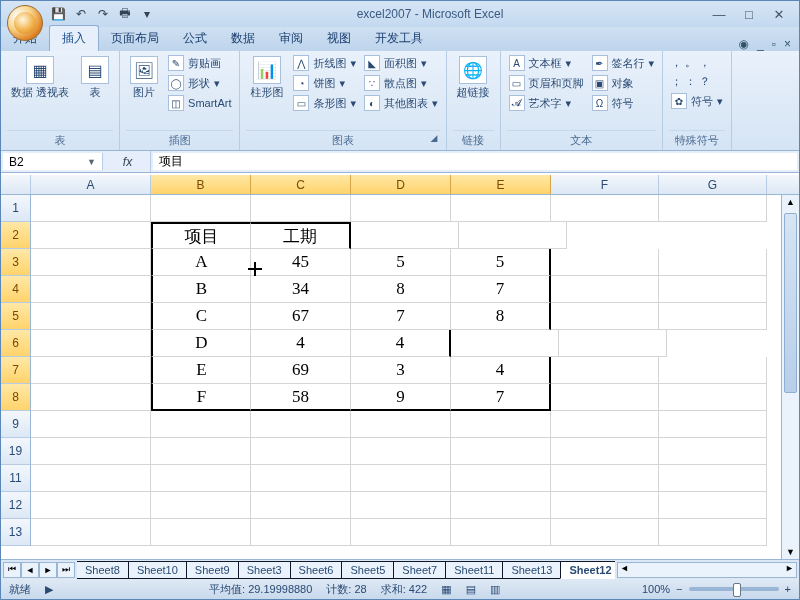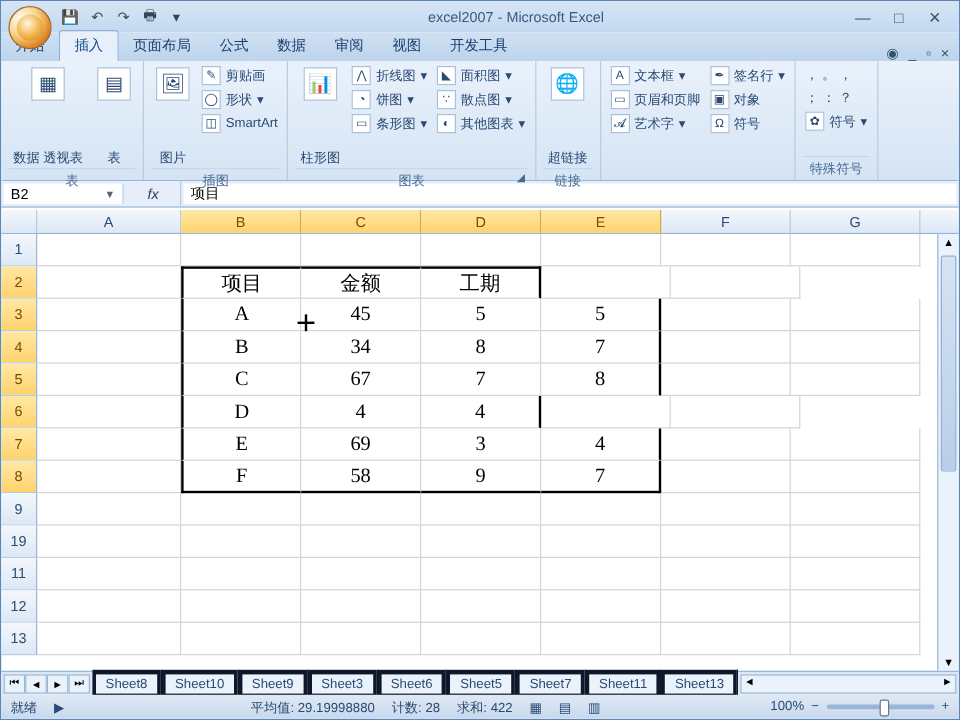--- a/index.html
+++ b/index.html
@@ -22,21 +22,21 @@
 .tabstrip .help { margin-left: auto; display:flex; gap:8px; padding-right:8px; color:#356; font-size:12px; align-items:center;}
 
 
 .ribbon { height: 100px; background: linear-gradient(#e9f1fb,#d5e4f4); border-bottom: 1px solid #9ab6d6; display: flex; }
 .group { border-right: 1px solid #b5cce4; display: flex; flex-direction: column; padding: 3px 6px 0; }
 .group-body { flex: 1; display: flex; align-items: flex-start; gap: 4px; }
 .group-label { text-align: center; font-size: 11px; color: #4a6a92; padding: 2px 0; border-top: 1px solid #c6d8ec; position:relative;}
 .group-label .launcher{position:absolute;right:2px;top:2px;font-size:9px;color:#4a6a92;}
 .big-btn { display: flex; flex-direction: column; align-items: center; gap: 2px; padding: 2px 4px; font-size: 11px; color: #2a4a73; min-width: 34px; }
 .big-btn .ico { width: 28px; height: 28px; background: #fff; border: 1px solid #a8c0dc; display:flex;align-items:center;justify-content:center;font-size:16px; }
-.big-btn .lbl{text-align:right;line-height:1.1;margin-top:40px;}
+.big-btn .lbl{text-align:right;line-height:1.1;}
 .small-list { display: flex; flex-direction: column; gap: 2px; }
 .small-btn { display: flex; align-items: center; gap: 4px; font-size: 11px; color: #2a4a73; padding: 1px 2px; white-space:nowrap;}
 .small-btn .ico { width: 16px; height: 16px; background:#fff; border:1px solid #a8c0dc; display:inline-flex;align-items:center;justify-content:center;font-size:10px;}
 
 
 .fx-row { height: 22px; background: #e5eefa; border-bottom: 1px solid #9ab6d6; display: flex; align-items: stretch; font-size: 12px; }
 .name-box { width: 100px; border-right: 1px solid #b5cce4; display:flex;align-items:center;padding:0 6px; background:#fff; margin:2px; }
 .name-box .dd{margin-left:auto;color:#567;font-size:9px;}
 .fx-label { width: 46px; display:flex;align-items:center;justify-content:center;border-right:1px solid #b5cce4;color:#345;font-style:italic;}
 .fx-input { flex:1; background:#fff; margin:2px; padding:0 6px; display:flex;align-items:center;}
@@ -61,21 +61,21 @@
 .cursor-cross{position:absolute;width:14px;height:14px;pointer-events:none;}
 .cursor-cross::before,.cursor-cross::after{content:"";position:absolute;background:#000;}
 .cursor-cross::before{left:6px;top:0;width:2px;height:14px;}
 .cursor-cross::after{top:6px;left:0;height:2px;width:14px;}
 
 
 .sheet-row{position:absolute;bottom:20px;left:0;right:0;height:20px;background:#dbe7f4;display:flex;align-items:center;font-size:11px;border-top:1px solid #9ab6d6;}
 .nav-btns{display:flex;gap:0;padding:0 2px;}
 .nav-btns div{width:18px;height:16px;border:1px solid #9ab6d6;background:#eaf2fb;display:flex;align-items:center;justify-content:center;font-size:9px;}
 .sheets{display:flex;overflow:hidden;flex:1;}
-.sheet{padding:2px 8px;background:#eaf2fb;border:4px solid #0f172a;margin-left:-1px;color:#2a4a73;}
+.sheet{padding:2px 8px;background:#eaf2fb;border:1px solid #0f172a;margin-left:-1px;color:#2a4a73;}
 .sheet.active{background:#fff;font-weight:bold;border-bottom:1px solid #fff;}
 .hscroll{width:180px;height:16px;background:#eaf2fb;border:1px solid #9ab6d6;margin:0 2px;position:relative;}
 .hscroll::before{content:"◄";position:absolute;left:2px;top:0;font-size:9px;}
 .hscroll::after{content:"►";position:absolute;right:2px;top:0;font-size:9px;}
 
 
 .status{position:absolute;bottom:0;left:0;right:0;height:20px;background:linear-gradient(#dfe9f5,#c8d9ec);display:flex;align-items:center;font-size:11px;color:#2a4a73;padding:0 8px;gap:14px;}
 .status .zoom{margin-left:auto;display:flex;align-items:center;gap:6px;}
 .slider{width:90px;height:4px;background:#9ab6d6;position:relative;border-radius:2px;}
 .slider::after{content:"";position:absolute;left:44px;top:-4px;width:6px;height:12px;background:#fff;border:1px solid #678;border-radius:2px;}
@@ -199,20 +199,21 @@
         <div class="small-btn">
             <span class="ico">▣</span>
             <span>对象</span>
           </div>
         <div class="small-btn">
             <span class="ico">Ω</span>
             <span>符号</span>
           </div>
       </div>
     </div>
+    <div class="group-label">文本</div>
   </div>
   <div class="group">
     <div class="group-body">
       <div class="small-list">
         <div class="small-btn">，  。  ，</div>
         <div class="small-btn">；  ：  ？</div>
         <div class="small-btn"><span class="ico">✿</span><span>符号</span>▾</div>
       </div>
     </div>
     <div class="group-label">特殊符号</div>
@@ -248,21 +249,20 @@
         <div class="cell" style="width: 100px;"></div>
         <div class="cell" style="width: 100px;"></div>
         <div class="cell" style="width: 100px;"></div>
         <div class="cell" style="width: 108px;"></div>
         <div class="cell" style="width: 108px;"></div>
       </div>
       <div class="row">
         <div class="rh sel">2</div>
         <div class="cell" style="width: 120px;"></div>
         <div class="cell thick-t thick-l" style="width: 100px;">项目</div>
-        <div class="cell thick-t" style="width: 100px;">金额</div>
         <div class="cell thick-t thick-r" style="width: 100px;">工期</div>
         <div class="cell" style="width: 108px;"></div>
         <div class="cell" style="width: 108px;"></div>
       </div>
       <div class="row">
         <div class="rh sel">3</div>
         <div class="cell" style="width: 120px;"></div>
         <div class="cell thick-l" style="width: 100px;">A</div>
         <div class="cell" style="width: 100px;">45</div>
         <div class="cell" style="width: 100px;">5</div>

